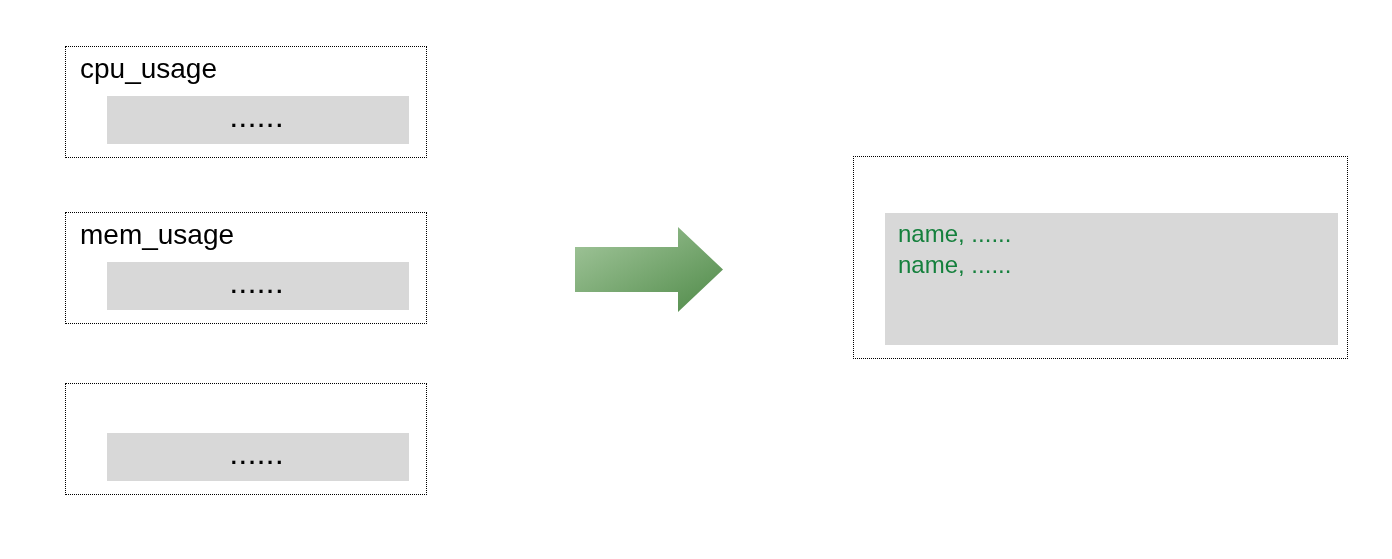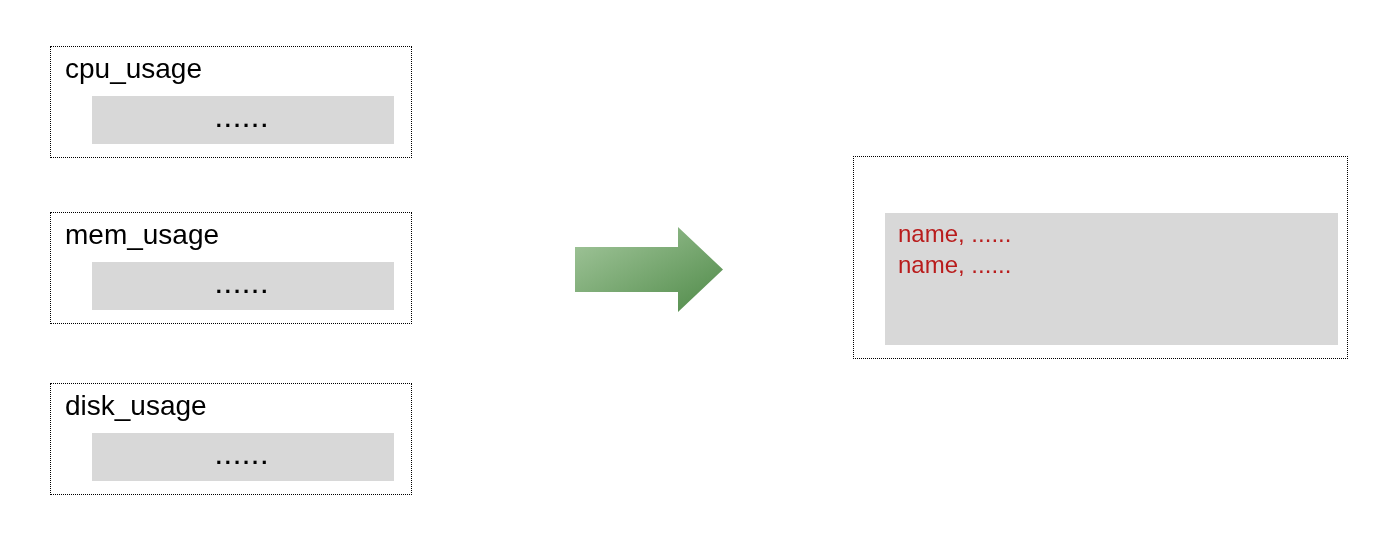--- a/index.html
+++ b/index.html
@@ -16,21 +16,21 @@
     width: 1392px;
     height: 559px;
   }
   
   .entity-box {
     position: absolute;
     border: 1.5px dotted #000000;
     background: #ffffff;
   }
   .entity-box.src {
-    left: 50px;
+    left: 65px;
     width: 362px;
     height: 112px;
   }
   .box-cpu  { top: 46px; }
   .box-mem  { top: 212px; }
   .box-disk { top: 383px; }
   .entity-title {
     position: absolute;
     left: 14px;
     top: 5px;
@@ -77,21 +77,21 @@
     left: 31px;
     top: 56px;
     width: 453px;
     height: 132px;
     background: #d8d8d8;
     padding: 5px 0 0 13px;
   }
   .field-row {
     font-size: 24px;
     line-height: 31px;
-    color: #b91c1c;
+    color: #15803d;
     white-space: nowrap;
   }
 </style>
 </head>
 <body>
 
 <div class="canvas">
 
   <div class="entity-box src box-cpu">
     <div class="entity-title">cpu_usage</div>
@@ -101,21 +101,20 @@
   </div>
 
   <div class="entity-box src box-mem">
     <div class="entity-title">mem_usage</div>
     <div class="gray-bar">
       <span class="dots">......</span>
     </div>
   </div>
 
   <div class="entity-box src box-disk">
-    <div class="entity-title">disk_usage</div>
     <div class="gray-bar">
       <span class="dots">......</span>
     </div>
   </div>
 
   <svg class="arrow-svg" viewBox="0 0 148 85" aria-hidden="true">
     <defs>
       <linearGradient id="arrowGrad" x1="0" y1="0" x2="1" y2="1">
         <stop offset="0" stop-color="#a5c89e"></stop>
         <stop offset="1" stop-color="#4f8a48"></stop>

